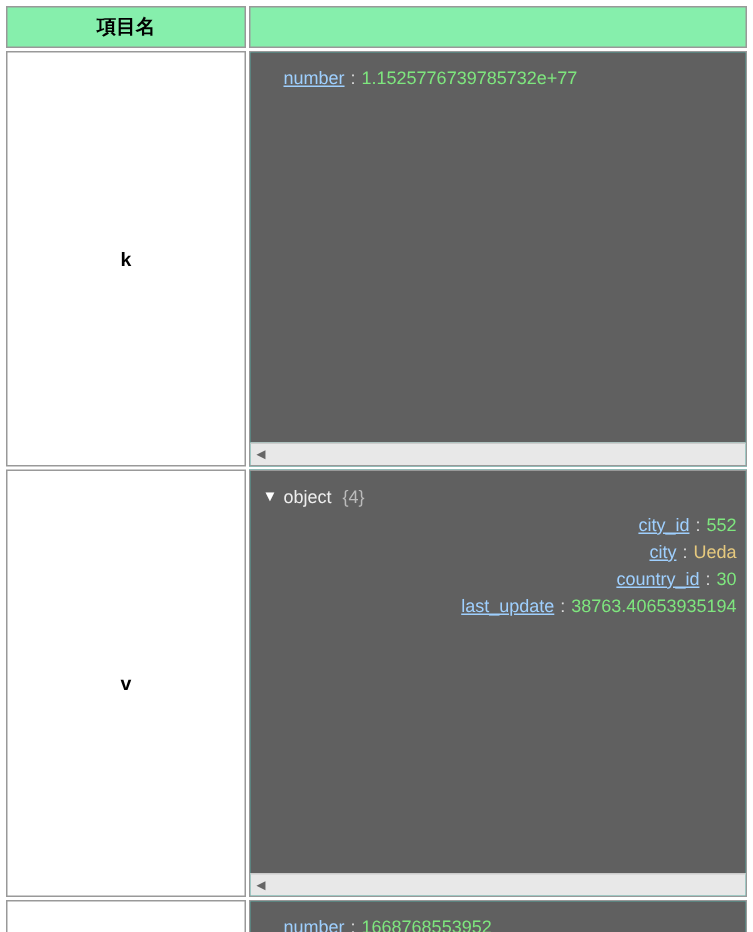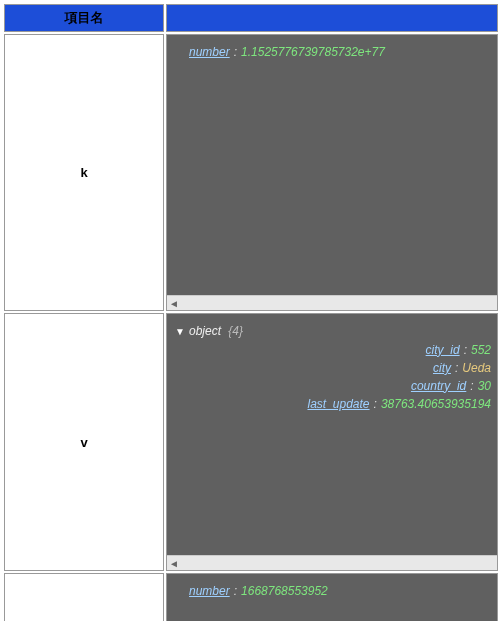--- a/index.html
+++ b/index.html
@@ -16,38 +16,37 @@
     border-spacing: 2px;
     width: 100%;
     table-layout: fixed;
   }
   table.main th, table.main td {
     border: 1px solid #999;
     vertical-align: middle;
     padding: 0;
   }
   table.main th {
-    background: #1d4ed8;
+    background: #86efac;
     font-weight: bold;
     text-align: center;
     padding: 4px;
     font-size: 13px;
   }
   col.c1 { width: 160px; }
   col.c2 { }
   td.keycell {
     text-align: center;
     font-weight: bold;
     background: #fff;
   }
   td.valcell {
     background: #14b8a6;
     padding: 0;
     vertical-align: top;
-    font-style: italic;
   }
   .viewer-wrap {
     position: relative;
   }
   .viewer {
     background: #606060;
     color: #ddd;
     font-family: Verdana, Arial, sans-serif;
     font-size: 12px;
     padding: 8px 6px 6px 6px;
@@ -102,21 +101,21 @@
     color: #ddd;
     padding: 0 4px;
   }
   .num {
     color: #7ee67e;
   }
   .str {
     color: #e6c97e;
   }
   .h-k  { height: 260px; }
-  .h-v  { height: 241px; }
+  .h-v  { height: 268px; }
   .h-n  { height: 52px; }
 </style>
 </head>
 <body>
 
 <table class="main">
   <colgroup>
       <col class="c1">
       <col class="c2">
     </colgroup>

